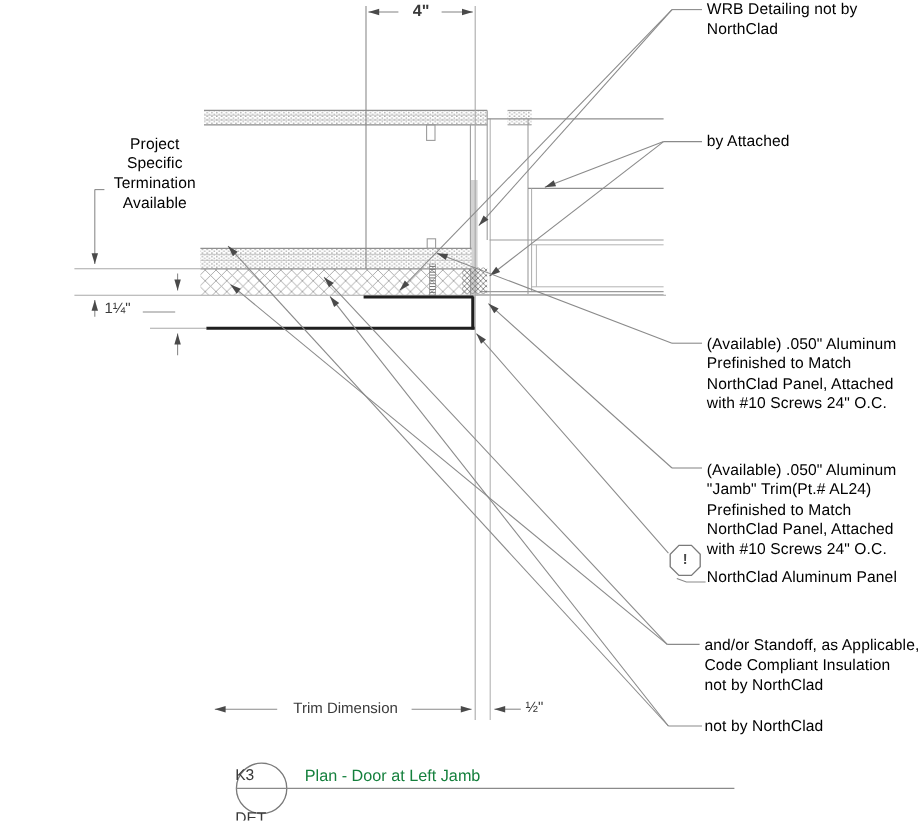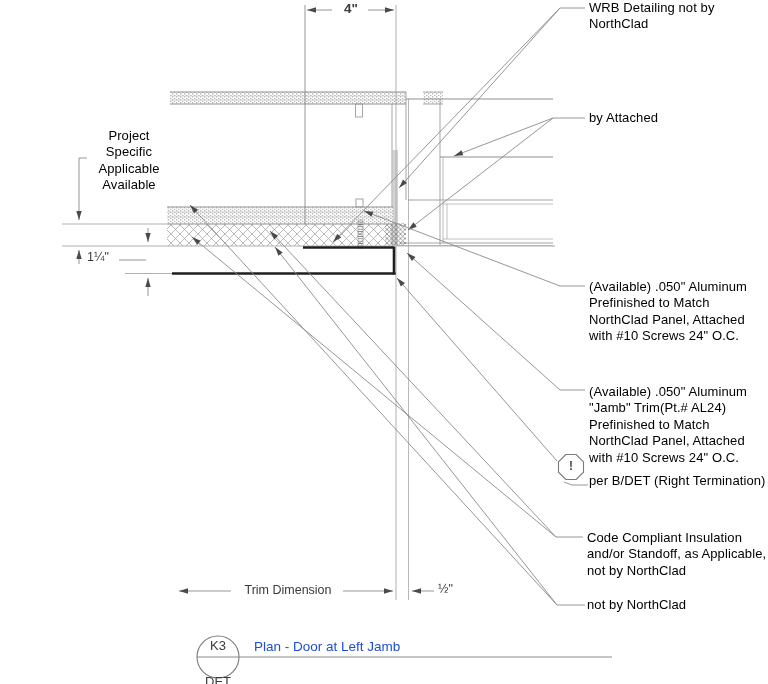--- a/index.html
+++ b/index.html
@@ -8,22 +8,22 @@
     font-family:"Liberation Sans", sans-serif;color:#3a3a3a;
   }
   #linework{position:absolute;left:0;top:0;}
   .callout{
     position:absolute;font-size:13px;line-height:16.4px;letter-spacing:.1px;
     white-space:nowrap;color:#000000;
   }
   .dimtext{position:absolute;font-size:12.5px;color:#3a3a3a;white-space:nowrap;}
   .center{text-align:center;}
   .bold{font-weight:bold;}
-  .titleblock-id{position:absolute;font-size:13px;color:#3a3a3a;width:44px;text-align:center;}
-  .drawing-title{position:absolute;font-size:13.5px;color:#1d4ed8;white-space:nowrap;}
+  .titleblock-id{position:absolute;font-size:13px;color:#3a3a3a;width:44px;text-align:left;}
+  .drawing-title{position:absolute;font-size:13.5px;color:#15803d;white-space:nowrap;}
   .bang{position:absolute;font-size:12px;font-weight:bold;width:14px;text-align:center;color:#4a4a4a;}
 </style>
 </head>
 <body>
 
 <div id="stage">
 
 <svg id="linework" width="768" height="684" viewBox="0 0 768 684" xmlns="http://www.w3.org/2000/svg">
   <defs>
     <marker id="ah" markerWidth="11" markerHeight="8" refX="9.5" refY="3.5" orient="auto" markerUnits="userSpaceOnUse">
@@ -185,37 +185,37 @@
 
 <div class="callout" style="left:589px;top:384px">
   <div>(Available) .050" Aluminum</div>
   <div>"Jamb" Trim(Pt.# AL24)</div>
   <div>Prefinished to Match</div>
   <div>NorthClad Panel, Attached</div>
   <div>with #10 Screws 24" O.C.</div>
 </div>
 
 <div class="callout" style="left:589px;top:473px">
-  <div>per B/DET (Right Termination)</div>
+  <div>NorthClad Aluminum Panel</div>
 </div>
 
 <div class="callout" style="left:587px;top:530px">
+  <div>and/or Standoff, as Applicable,</div>
   <div>Code Compliant Insulation</div>
-  <div>and/or Standoff, as Applicable,</div>
   <div>not by NorthClad</div>
 </div>
 
 <div class="callout" style="left:587px;top:597px">
   <div>not by NorthClad</div>
 </div>
 
-<div class="callout center" style="left:83px;top:128px;width:92px">
+<div class="callout center" style="left:83px;top:112px;width:92px">
   <div>Project</div>
   <div>Specific</div>
-  <div>Applicable</div>
+  <div>Termination</div>
   <div>Available</div>
 </div>
 
 <div class="dimtext bold center" style="left:330px;top:1px;width:42px;font-size:13.5px">4"</div>
 
 <div class="dimtext" style="left:87px;top:250px">1¼"</div>
 
 <div class="dimtext center" style="left:232px;top:583px;width:112px">Trim Dimension</div>
 
 <div class="dimtext" style="left:438px;top:582px">½"</div>

